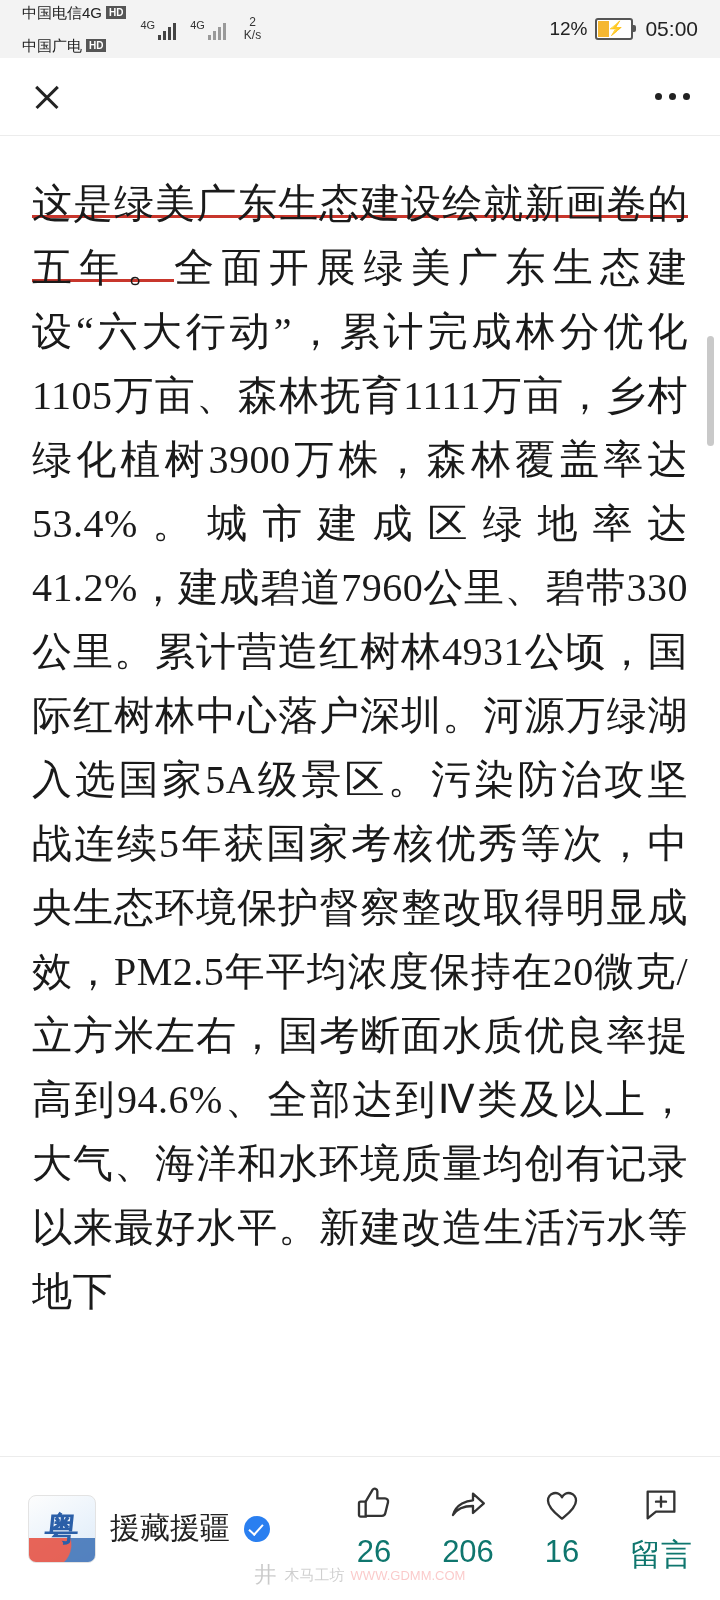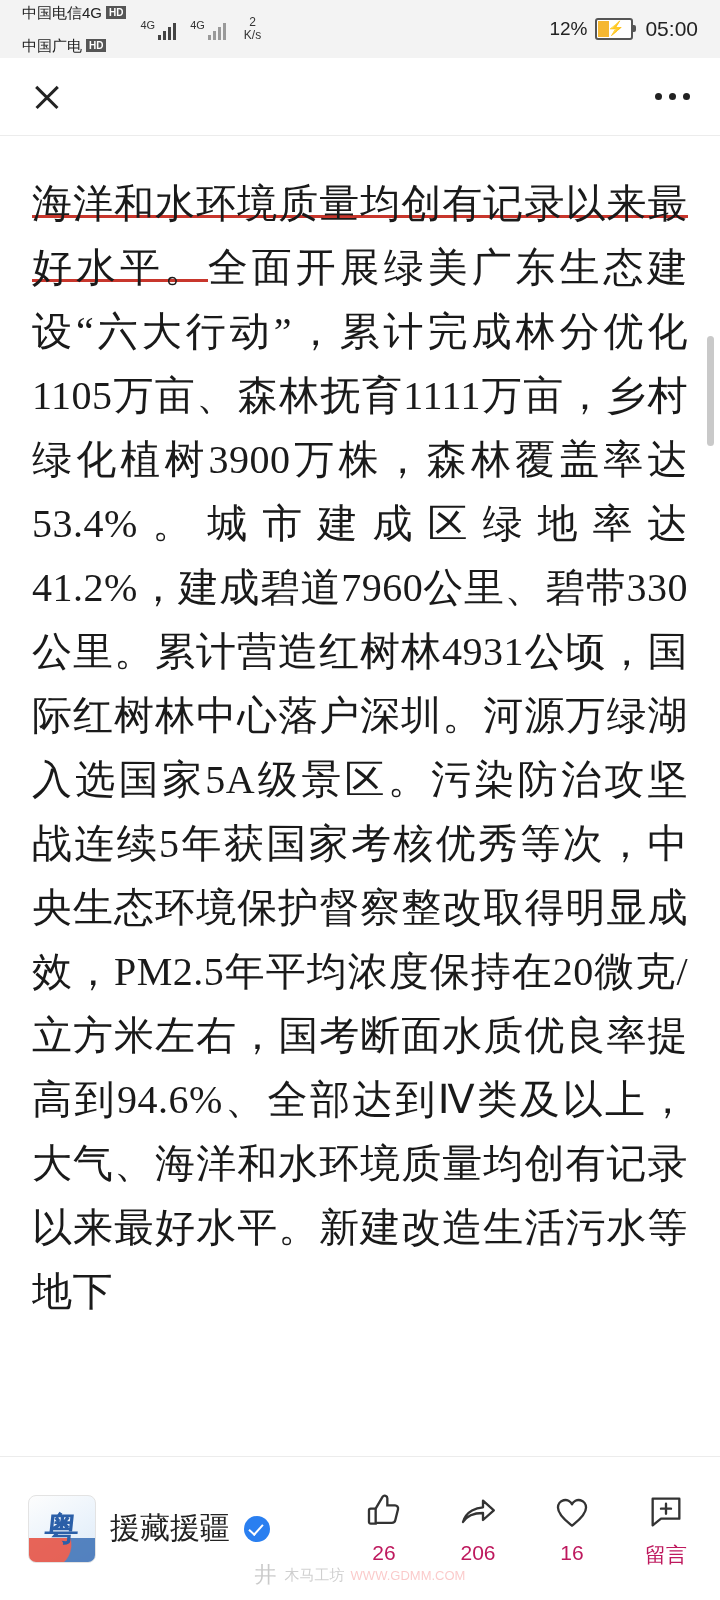--- a/index.html
+++ b/index.html
@@ -303,22 +303,22 @@
     cursor: pointer;
     min-width: 52px;
   }
   .action .glyph {
     height: 46px;
     display: flex;
     align-items: center;
     justify-content: center;
   }
   .action .label {
-    font-size: 21px;
-    color: #be185d;
+    font-size: 31px;
+    color: #0f766e;
   }
   .wm {
     position: absolute;
     left: 50%;
     bottom: 10px;
     transform: translateX(-50%);
     display: flex;
     align-items: center;
     gap: 6px;
     opacity: 0.28;
@@ -393,21 +393,21 @@
 <div class="navbar">
   <div class="close-icon"></div>
   <div class="more-icon">
     <span></span>
     <span></span>
     <span></span>
   </div>
 </div>
 
 <div class="article">
-  <p class="para second"><span class="hl">海洋和水环境质量均创有记录以来最好水平。</span><span>全面开展绿美广东生态建设“六大行动”，累计完成林分优化1105万亩、森林抚育1111万亩，乡村绿化植树3900万株，森林覆盖率达53.4%。城市建成区绿地率达41.2%，建成碧道7960公里、碧带330公里。累计营造红树林4931公顷，国际红树林中心落户深圳。河源万绿湖入选国家5A级景区。污染防治攻坚战连续5年获国家考核优秀等次，中央生态环境保护督察整改取得明显成效，PM2.5年平均浓度保持在20微克/立方米左右，国考断面水质优良率提高到94.6%、全部达到Ⅳ类及以上，大气、海洋和水环境质量均创有记录以来最好水平。新建改造生活污水等地下</span></p>
+  <p class="para second"><span class="hl">这是绿美广东生态建设绘就新画卷的五年。</span><span>全面开展绿美广东生态建设“六大行动”，累计完成林分优化1105万亩、森林抚育1111万亩，乡村绿化植树3900万株，森林覆盖率达53.4%。城市建成区绿地率达41.2%，建成碧道7960公里、碧带330公里。累计营造红树林4931公顷，国际红树林中心落户深圳。河源万绿湖入选国家5A级景区。污染防治攻坚战连续5年获国家考核优秀等次，中央生态环境保护督察整改取得明显成效，PM2.5年平均浓度保持在20微克/立方米左右，国考断面水质优良率提高到94.6%、全部达到Ⅳ类及以上，大气、海洋和水环境质量均创有记录以来最好水平。新建改造生活污水等地下</span></p>
   <div class="scrollbar"></div>
 </div>
 
 <div class="bottombar">
   <div class="account">
     <div class="avatar">
       <div class="swoosh"></div>
       <div class="yue">粤</div>
     </div>
     <span class="account-name">援藏援疆</span>

